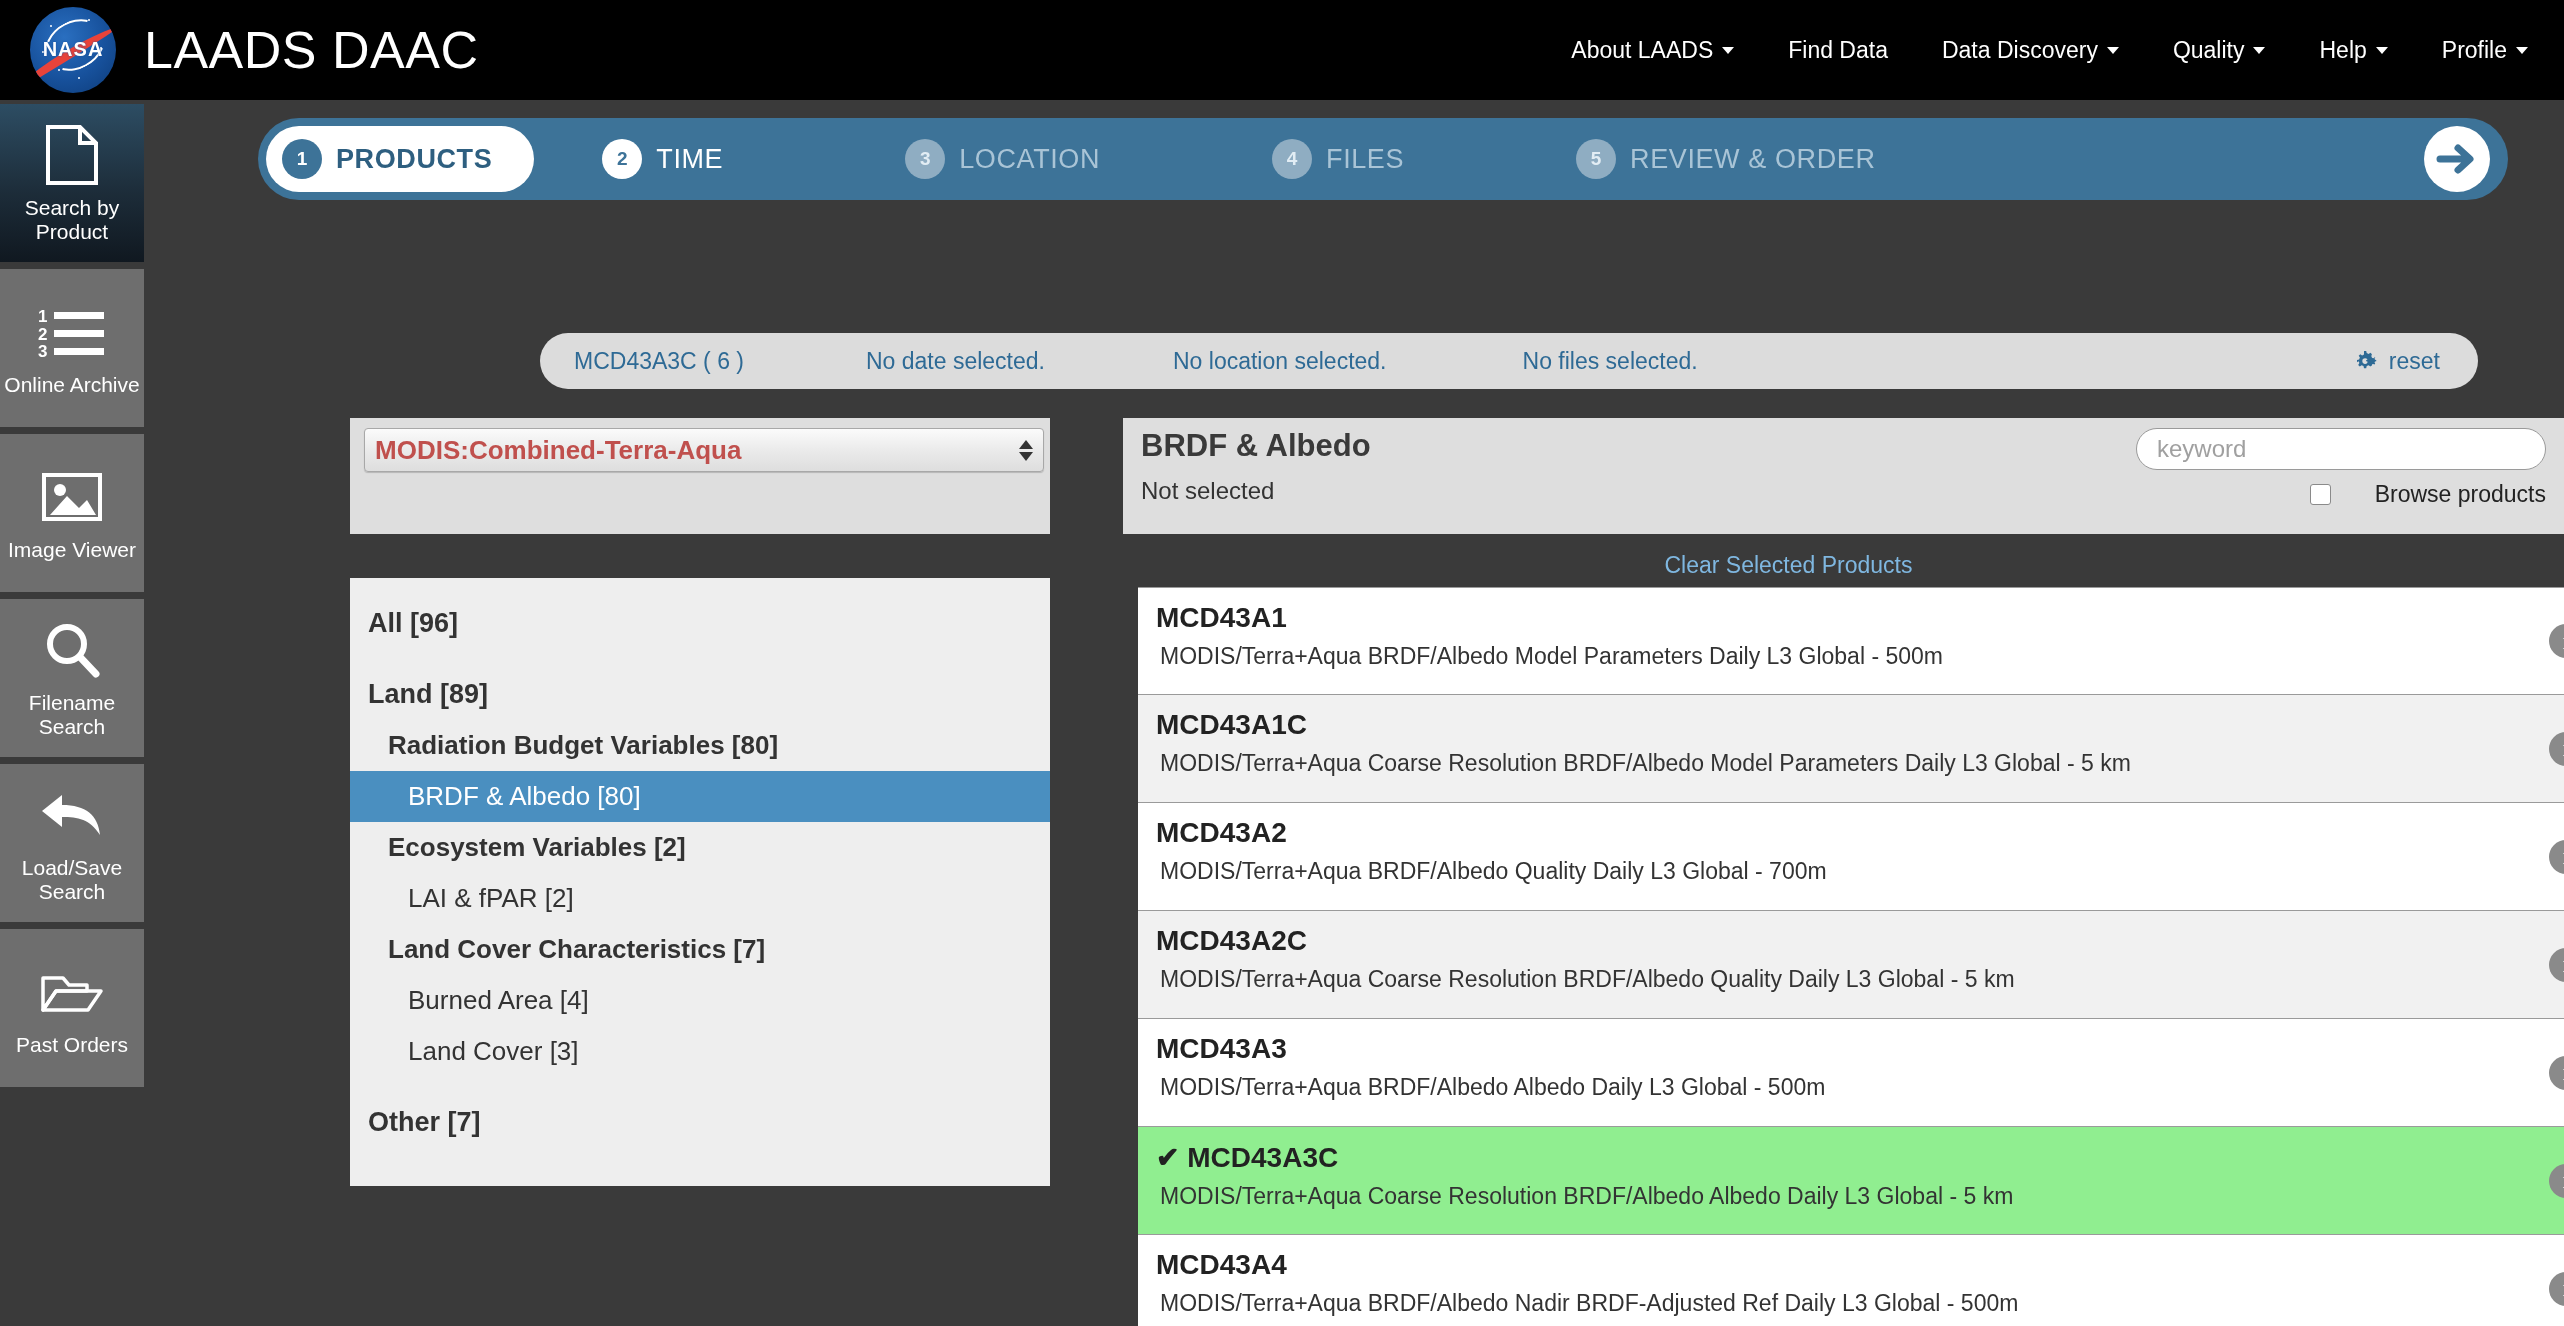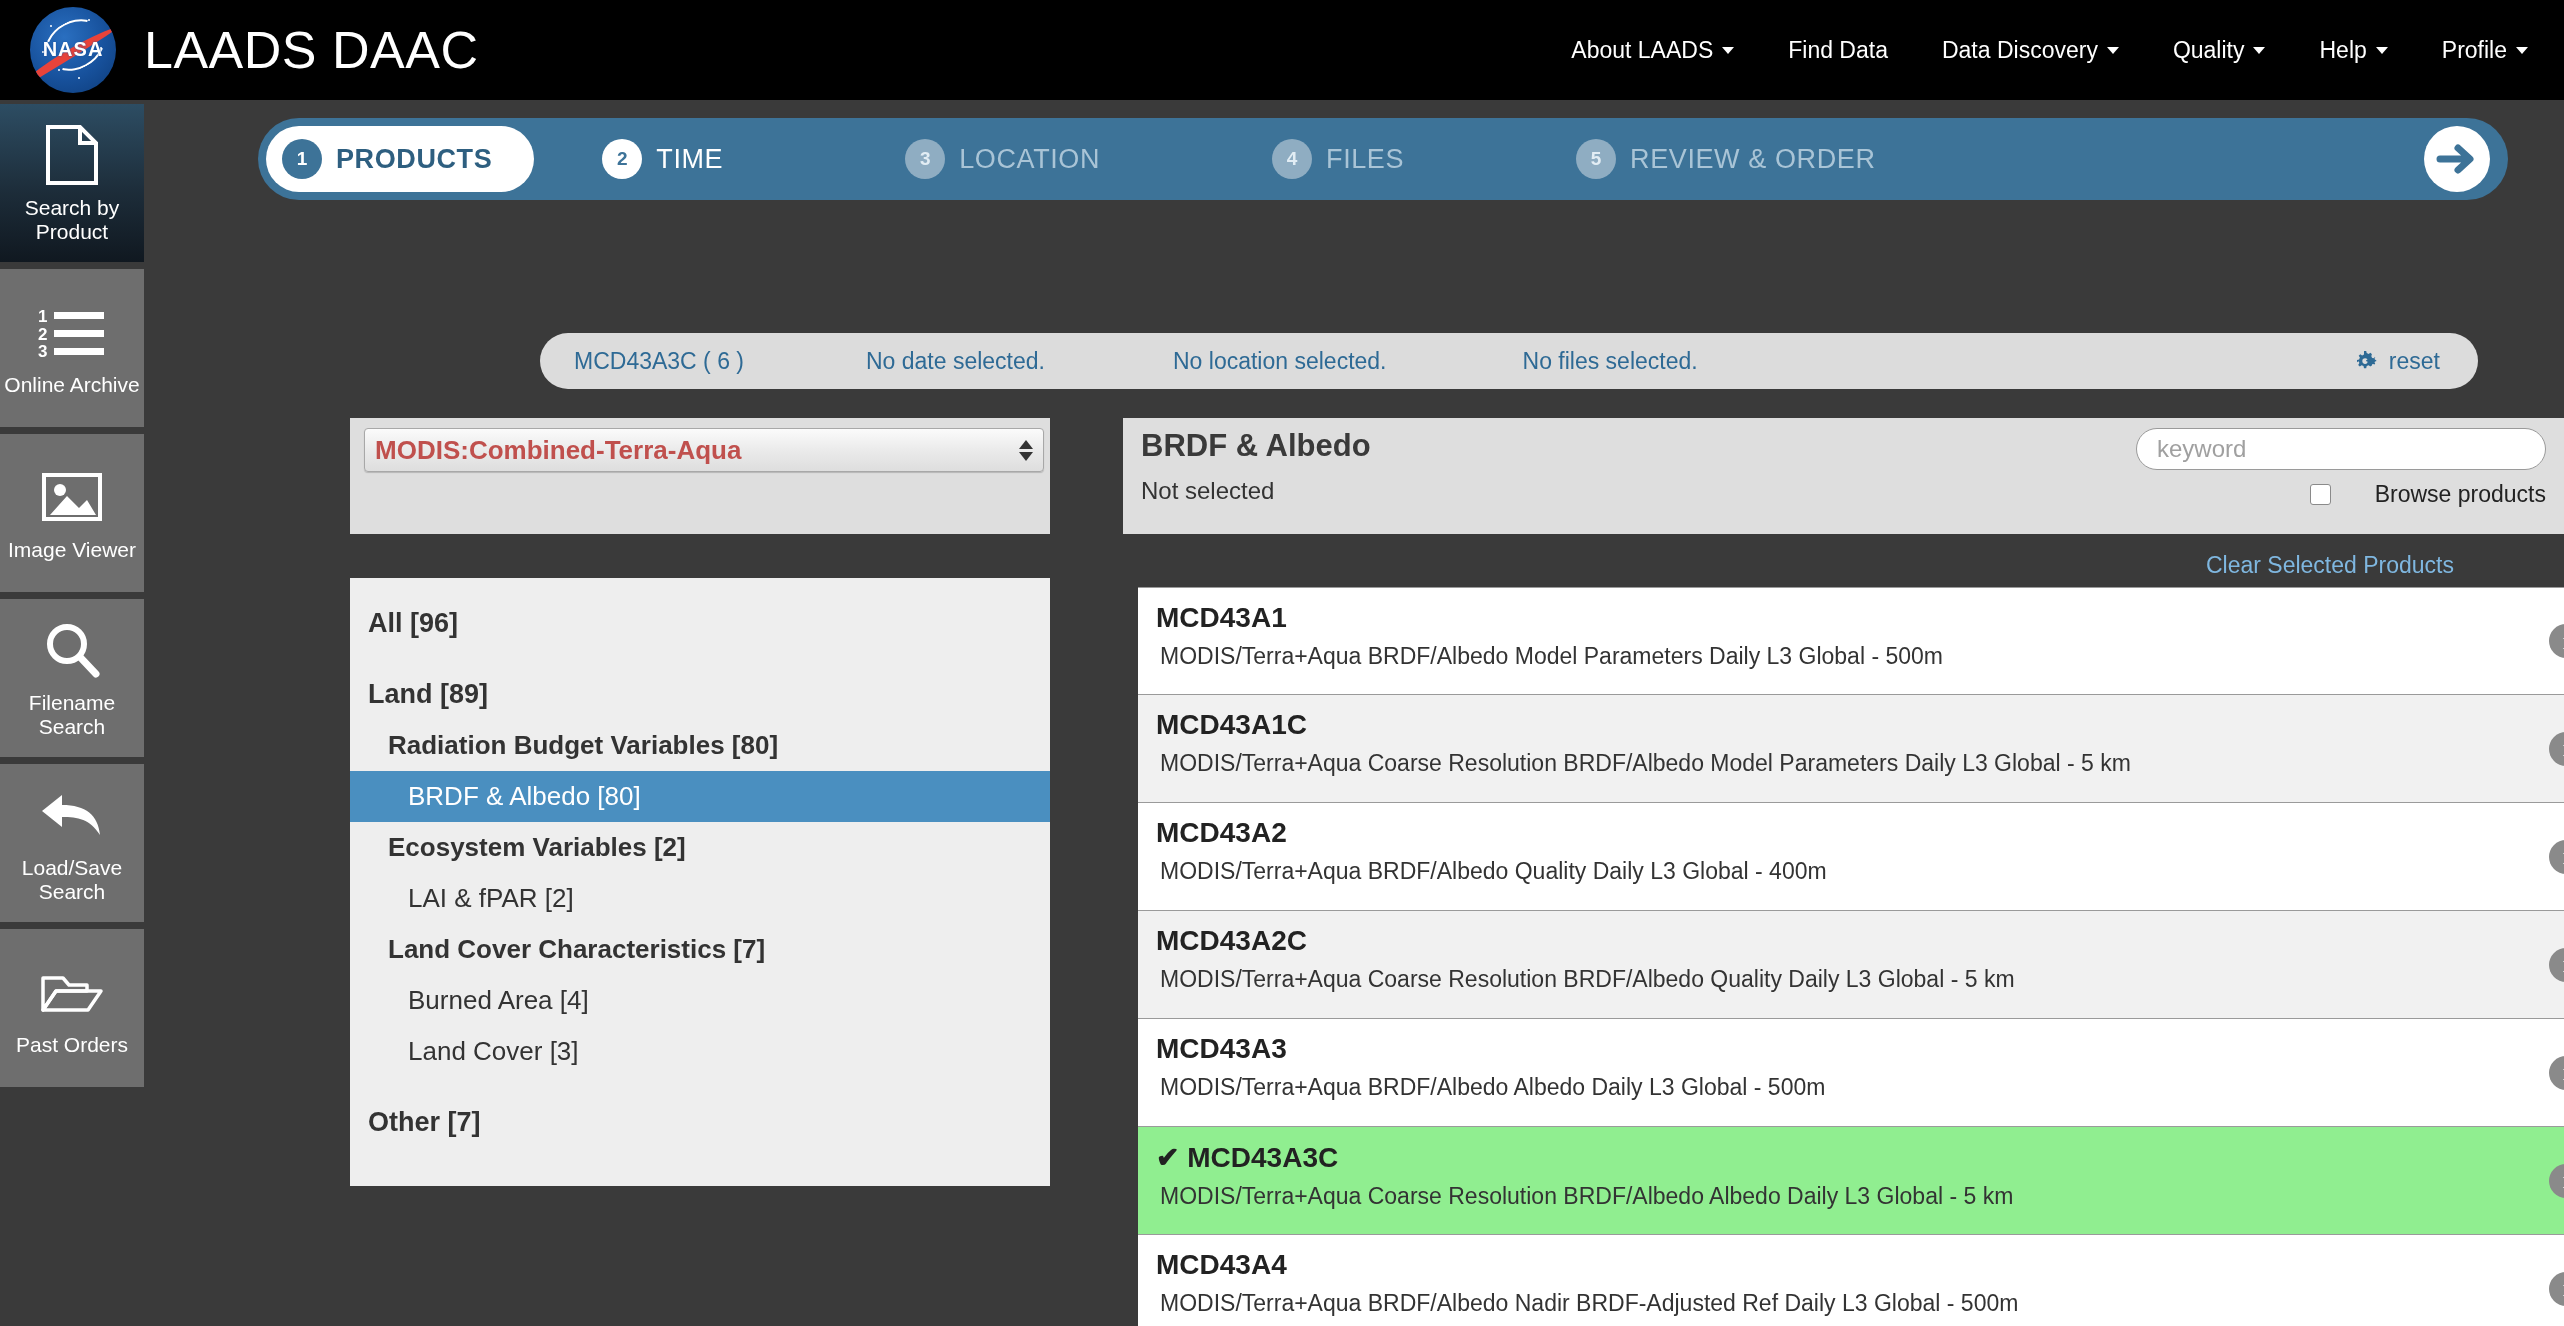--- a/index.html
+++ b/index.html
@@ -178,21 +178,21 @@
     white-space: nowrap;
   }
   .tree-item.lvl0 { font-weight: bold; padding-left: 18px; margin-top: 20px; }
   .tree-item.lvl1 { font-weight: bold; padding-left: 38px; font-size: 26px; }
   .tree-item.lvl2 { font-weight: normal; padding-left: 58px; font-size: 26px; }
   .tree-item.sel-row { background: #4a8fc0; color: #fff; }
 
   
   .clearsel {
     position: absolute; left: 975px; top: 452px; right: 110px;
-    text-align: right; color: #7fb7e0; font-size: 23px; cursor: pointer;
+    text-align: center; color: #7fb7e0; font-size: 23px; cursor: pointer;
   }
   .plist {
     position: absolute; left: 990px; top: 487px; width: 1465px; bottom: 0;
     background: #fff; overflow: hidden;
   }
   .prow {
     position: relative; border-bottom: 1px solid #9a9a9a; padding: 14px 70px 16px 18px;
     cursor: pointer; min-height: 108px;
   }
   .prow.odd { background: #fff; }
@@ -415,21 +415,21 @@
       <div class="pdesc">MODIS/Terra+Aqua BRDF/Albedo Model Parameters Daily L3 Global - 500m</div>
       <div class="info-icon">i</div>
     </div>
     <div class="prow even">
       <div class="pname">MCD43A1C</div>
       <div class="pdesc">MODIS/Terra+Aqua Coarse Resolution BRDF/Albedo Model Parameters Daily L3 Global - 5 km</div>
       <div class="info-icon">i</div>
     </div>
     <div class="prow odd">
       <div class="pname">MCD43A2</div>
-      <div class="pdesc">MODIS/Terra+Aqua BRDF/Albedo Quality Daily L3 Global - 400m</div>
+      <div class="pdesc">MODIS/Terra+Aqua BRDF/Albedo Quality Daily L3 Global - 700m</div>
       <div class="info-icon">i</div>
     </div>
     <div class="prow even">
       <div class="pname">MCD43A2C</div>
       <div class="pdesc">MODIS/Terra+Aqua Coarse Resolution BRDF/Albedo Quality Daily L3 Global - 5 km</div>
       <div class="info-icon">i</div>
     </div>
     <div class="prow odd">
       <div class="pname">MCD43A3</div>
       <div class="pdesc">MODIS/Terra+Aqua BRDF/Albedo Albedo Daily L3 Global - 500m</div>

